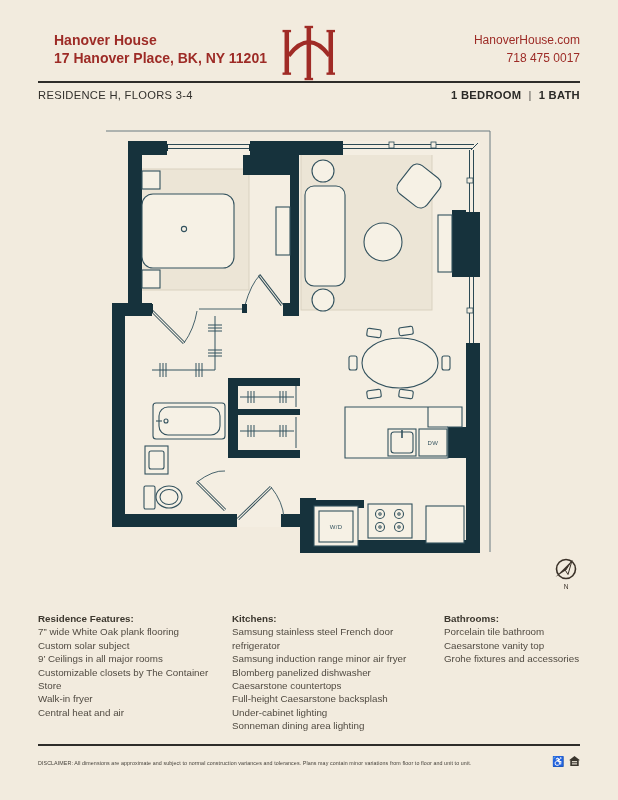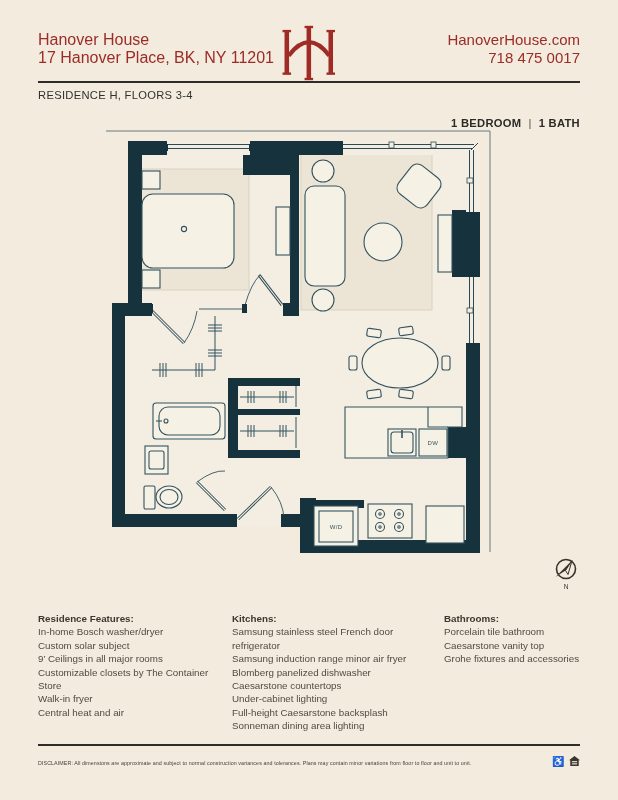--- a/index.html
+++ b/index.html
@@ -1,26 +1,26 @@
 <!DOCTYPE html>
 <html><head>
 <meta charset="utf-8">
 <style>
   html,body{margin:0;padding:0;}
   .page{position:relative;width:618px;height:800px;background:#f2ebde;overflow:hidden;
         font-family:"Liberation Sans",sans-serif;}
   .abs{position:absolute;}
   .red{color:#9d2b26;}
-  .hdr-left{left:38px;top:31px;line-height:18px;font-size:16px;font-weight:400;}
-  .hdr-right{right:38px;top:31px;line-height:18px;font-size:15px;font-weight:500;text-align:right;}
+  .hdr-left{left:54px;top:31px;line-height:18px;font-size:14px;font-weight:700;}
+  .hdr-right{right:38px;top:31px;line-height:18px;font-size:12px;font-weight:500;text-align:right;}
   .logo{left:50%;top:25px;transform:translateX(-50%);}
   .divider{left:38px;right:38px;top:81px;height:1.5px;background:#2e2d29;}
   .title-row{left:38px;right:38px;top:89px;font-size:11.2px;color:#32302c;letter-spacing:.3px;}
   .title-left{float:left;}
-  .title-right{float:right;font-weight:bold;color:#2b2a27;margin-top:28px;}
+  .title-right{float:right;font-weight:bold;color:#2b2a27;}
   .title-right .sep{font-weight:300;color:#55534e;padding:0 7px;}
   .plan-svg{left:0;top:0;width:618px;height:800px;}
   .features{top:604px;font-size:9.8px;color:#514b42;line-height:13.4px;margin-top:8px;}
   .feat-col-1{left:38px;width:185px;}
   .feat-col-2{left:232px;width:205px;}
   .feat-col-3{left:444px;width:150px;}
   .feat-head{font-weight:bold;color:#3d382f;}
   .foot-line{left:38px;right:38px;top:744px;height:1.5px;background:#2e2d29;}
   .disclaimer{left:38px;top:760px;width:470px;font-size:5.3px;color:#45413a;letter-spacing:.1px;}
   .foot-icons{right:38px;top:756px;display:flex;gap:4px;align-items:center;color:#3a352d;}
@@ -230,37 +230,37 @@
       <circle cx="566" cy="569" r="9.5" fill="none" stroke="#3a3128" stroke-width="1.6"></circle>
       <path d="M572,560.5 L555.5,577 L565.5,570.5 Z" fill="#3a3128"></path>
       <path d="M572,560.5 L568,574.5 L565.5,570.5 Z" fill="none" stroke="#3a3128" stroke-width="1"></path>
       <text x="566" y="589" font-size="6.5" fill="#3a3128" text-anchor="middle" font-family="Liberation Sans, sans-serif">N</text>
     </g>
   </svg>
 
   <div class="abs features feat-col-1">
     <div class="feat-head">Residence Features:</div>
     <div>
-        <div>In-home Bosch washer/dryer</div>
+        <div>7” wide White Oak plank flooring</div>
         <div>Custom solar subject</div>
         <div>9’ Ceilings in all major rooms</div>
         <div>Customizable closets by The Container Store</div>
         <div>Walk-in fryer</div>
         <div>Central heat and air</div>
       </div>
   </div>
   <div class="abs features feat-col-2">
     <div class="feat-head">Kitchens:</div>
     <div>
         <div>Samsung stainless steel French door refrigerator</div>
         <div>Samsung induction range minor air fryer</div>
         <div>Blomberg panelized dishwasher</div>
         <div>Caesarstone countertops</div>
+        <div>Full-height Caesarstone backsplash</div>
         <div>Under-cabinet lighting</div>
-        <div>Full-height Caesarstone backsplash</div>
         <div>Sonneman dining area lighting</div>
       </div>
   </div>
   <div class="abs features feat-col-3">
     <div class="feat-head">Bathrooms:</div>
     <div>
         <div>Porcelain tile bathroom</div>
         <div>Caesarstone vanity top</div>
         <div>Grohe fixtures and accessories</div>
       </div>

